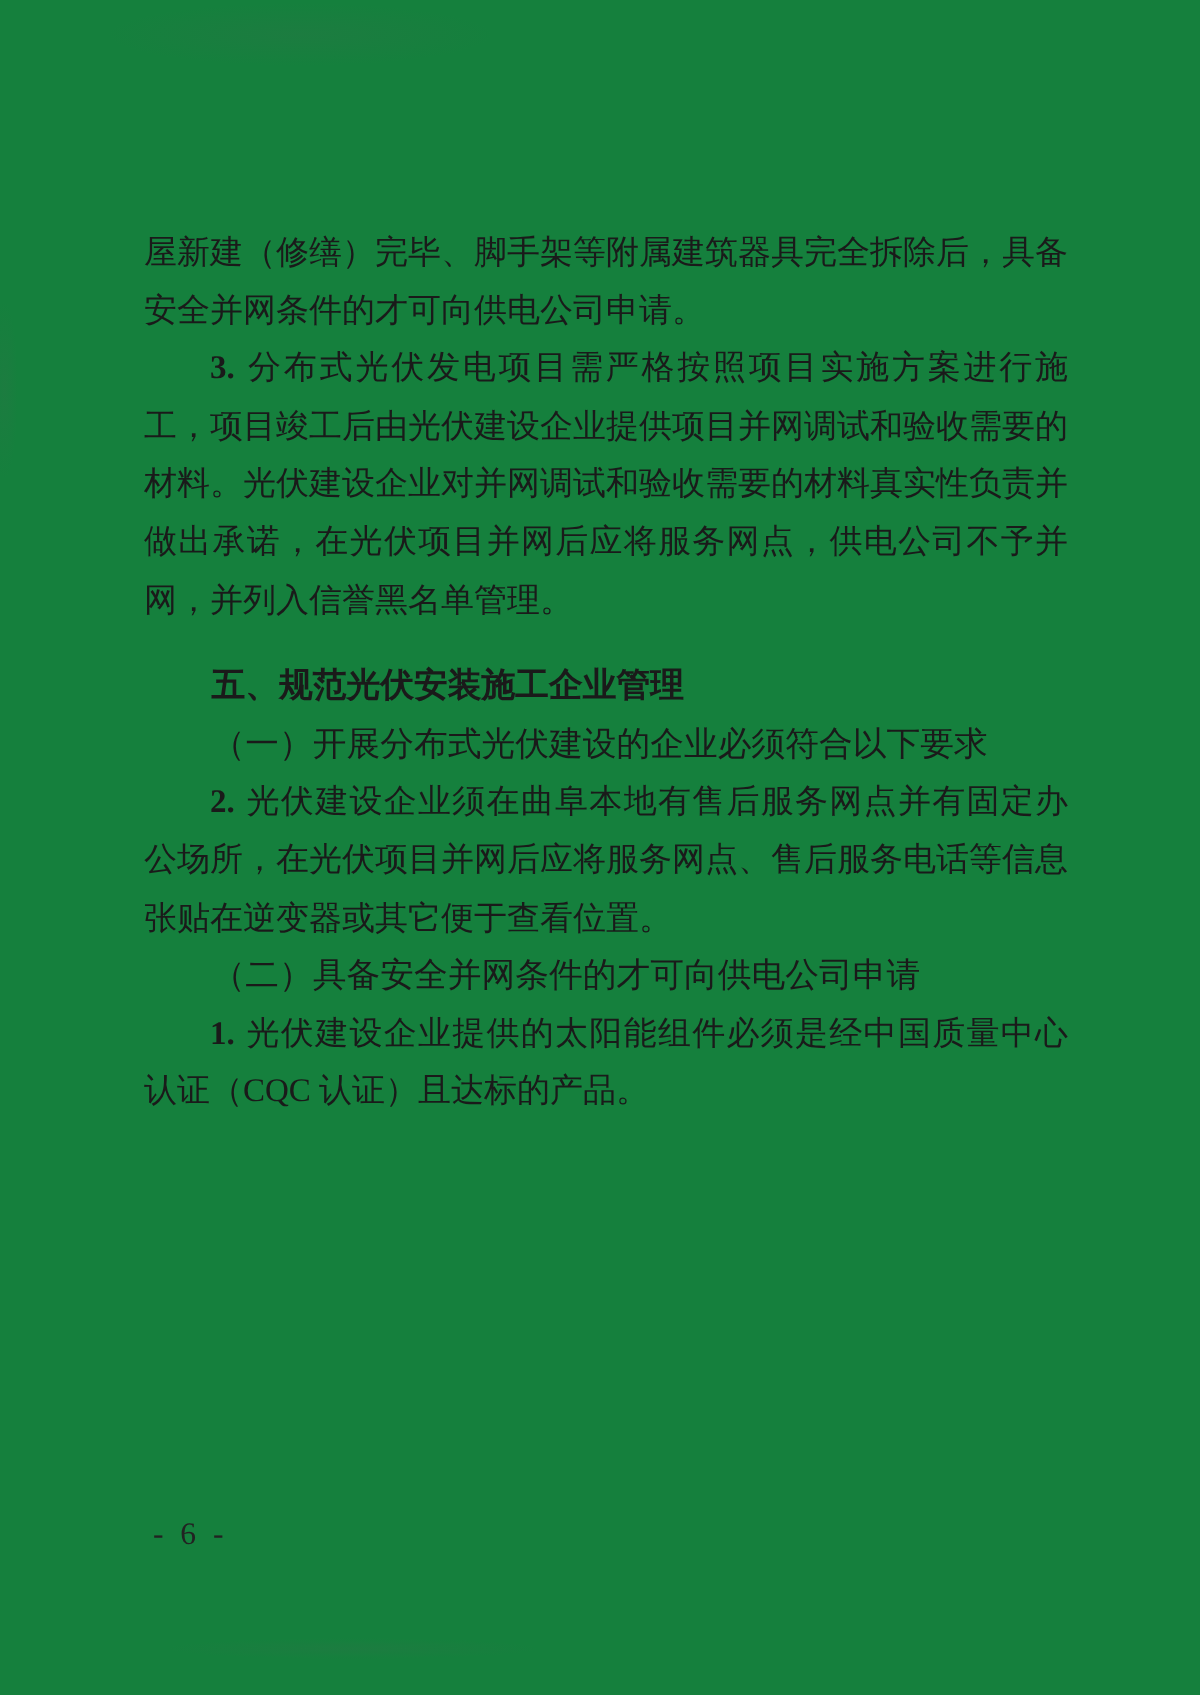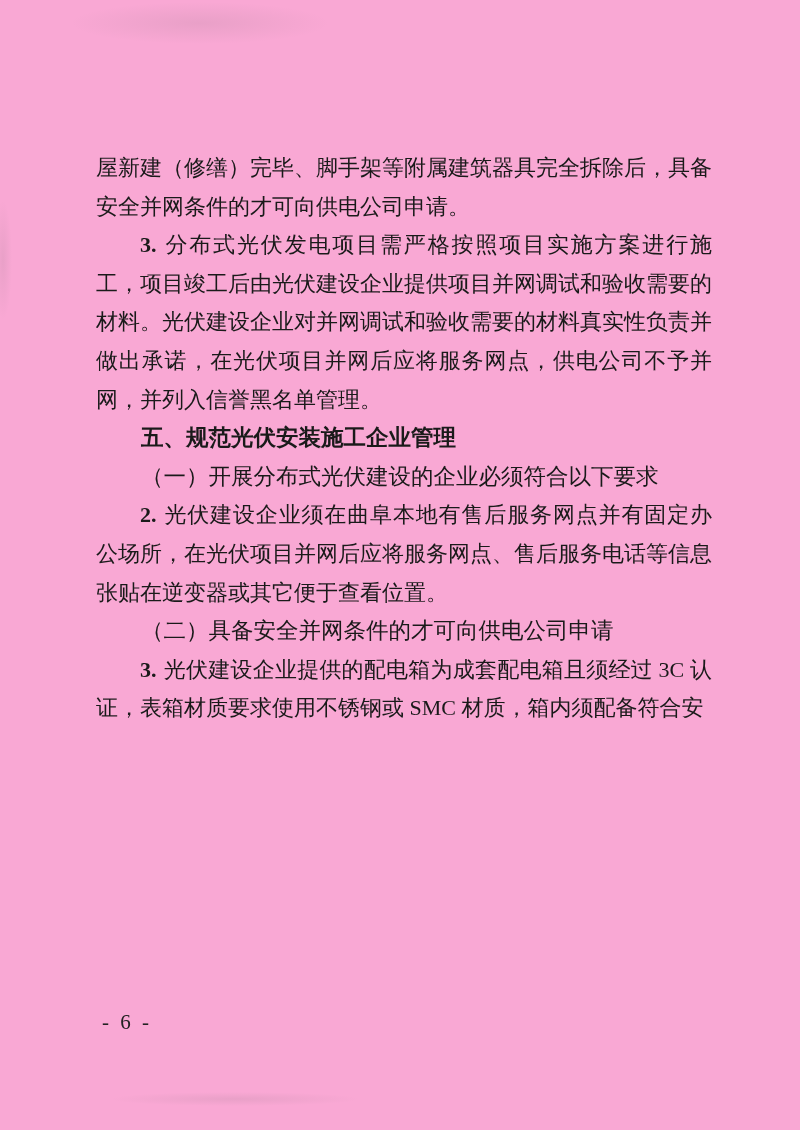--- a/index.html
+++ b/index.html
@@ -5,21 +5,21 @@
   html, body {
     margin: 0;
     padding: 0;
     background: #e8e8e8;
   }
   .page {
     position: relative;
     width: 800px;
     height: 1130px;
     margin: 0 auto;
-    background: #f9a8d4;
+    background: #15803d;
     overflow: hidden;
     color: #1a1a1a;
     font-family: "Liberation Serif", "DejaVu Serif", serif;
   }
   .content {
     position: absolute;
     left: 96px;
     top: 149px;
     width: 616px;
   }
@@ -30,20 +30,21 @@
     line-height: 38.6px;
     text-align: justify;
     text-justify: inter-character;
     letter-spacing: 0;
   }
   p.indent { text-indent: 2em; }
   p.h-major {
     font-weight: bold;
     font-family: "Liberation Sans", "DejaVu Sans", sans-serif;
     font-size: 22.5px;
+    margin-top: 19px;
   }
   p.h-sub {
     font-weight: normal;
     font-size: 22.5px;
   }
   .num {
     font-weight: bold;
     padding-right: 0.32em;
   }
   .page-number {
@@ -82,21 +83,21 @@
 
     <p class="doc-para indent h-major"><span>五、规范光伏安装施工企业管理</span></p>
 
     <p class="doc-para indent h-sub"><span>（一）开展分布式光伏建设的企业必须符合以下要求</span></p>
 
 
     <p class="doc-para indent"><span class="num">2.</span><span>光伏建设企业须在曲阜本地有售后服务网点并有固定办公场所，在光伏项目并网后应将服务网点、售后服务电话等信息张贴在逆变器或其它便于查看位置。</span></p>
 
     <p class="doc-para indent h-sub"><span>（二）具备安全并网条件的才可向供电公司申请</span></p>
 
+    <p class="doc-para indent"><span class="num">1.</span><span>光伏建设企业提供的太阳能组件必须是经中国质量中心认证（CQC 认证）且达标的产品。</span></p>
 
 
-    <p class="doc-para indent"><span class="num">3.</span><span>光伏建设企业提供的配电箱为成套配电箱且须经过 3C 认证，表箱材质要求使用不锈钢或 SMC 材质，箱内须配备符合安</span></p>
 
   </div>
 
   <div class="page-number">- 6 -</div>
 
 </div>
 
 </body></html>

